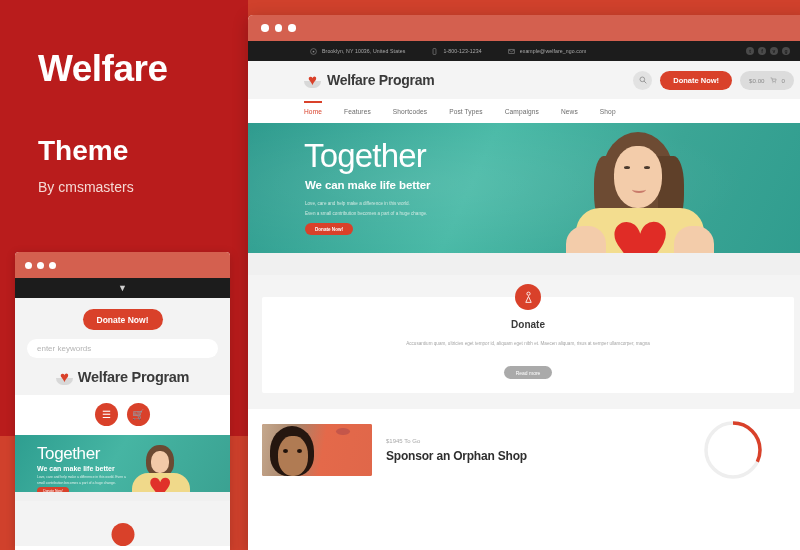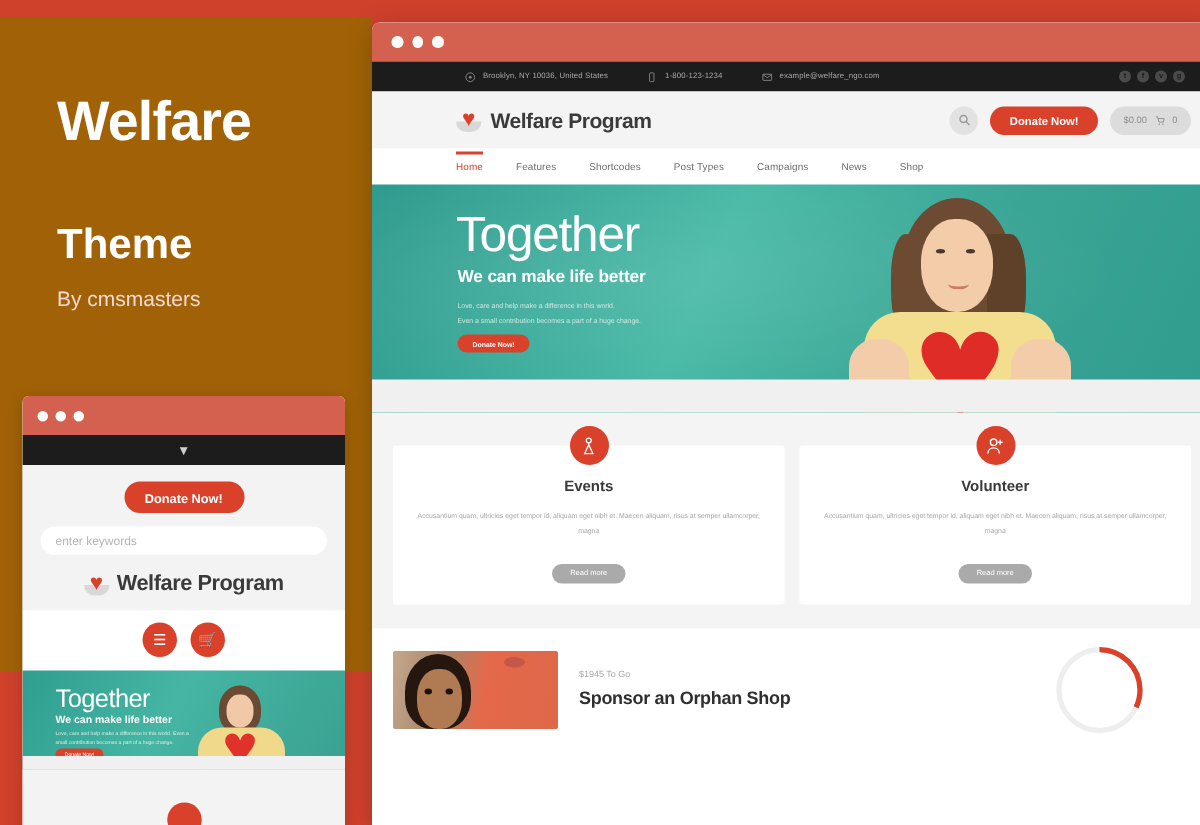--- a/index.html
+++ b/index.html
@@ -5,22 +5,22 @@
   * { box-sizing: border-box; margin: 0; padding: 0; }
   html, body { width: 800px; height: 550px; overflow: hidden; }
   body {
     font-family: "Liberation Sans", sans-serif;
     background: #d0412c;
     position: relative;
   }
 
   
   .left-panel {
-    position: absolute; left: 0; top: 12px; width: 248px; height: 436px;
-    background: #a16207;
+    position: absolute; left: 0; top: 0; width: 248px; height: 436px;
+    background: #b91c1c;
   }
   .promo-title {
     position: absolute; left: 38px; top: 50px;
     color: #fff; font-size: 37px; font-weight: bold; line-height: 1.02;
     letter-spacing: -0.5px;
   }
   .promo-title .l2 { display: block; }
   .promo-sub {
     position: absolute; left: 38px; top: 135px;
     color: #fff; font-size: 28px; font-weight: 700; letter-spacing: 0px;
@@ -480,38 +480,26 @@
   <div class="services">
 
 
     <div class="card">
       <div class="card-ic">
         <svg width="13" height="13" viewBox="0 0 24 24">
           <circle cx="12" cy="5" r="3" fill="none" stroke="#fff" stroke-width="1.6"></circle>
           <path d="M7 21l5-11 5 11z" fill="none" stroke="#fff" stroke-width="1.6"></path>
         </svg>
       </div>
-      <h3>Events</h3>
+      <h3>Donate</h3>
       <p>Accusantium quam, ultricies eget tempor id, aliquam eget nibh et. Maecen aliquam, risus at semper ullamcorper, magna</p>
       <button class="read-btn">Read more</button>
     </div>
 
 
-    <div class="card">
-      <div class="card-ic">
-        <svg width="13" height="13" viewBox="0 0 24 24">
-          <circle cx="10" cy="7" r="4" fill="none" stroke="#fff" stroke-width="1.7"></circle>
-          <path d="M3 21c0-4 3-7 7-7s7 3 7 7" fill="none" stroke="#fff" stroke-width="1.7"></path>
-          <path d="M18 4v6M15 7h6" stroke="#fff" stroke-width="1.7"></path>
-        </svg>
-      </div>
-      <h3>Volunteer</h3>
-      <p>Accusantium quam, ultricies eget tempor id, aliquam eget nibh et. Maecen aliquam, risus at semper ullamcorper, magna</p>
-      <button class="read-btn">Read more</button>
-    </div>
 
   </div>
 
   <div class="campaign">
     <div class="camp-img">
       <span class="bg2"></span>
         <span class="ad-lip"></span>
       <span class="ch-hair"></span>
         <span class="ch-face"></span>
       <span class="ch-eye l"></span>

